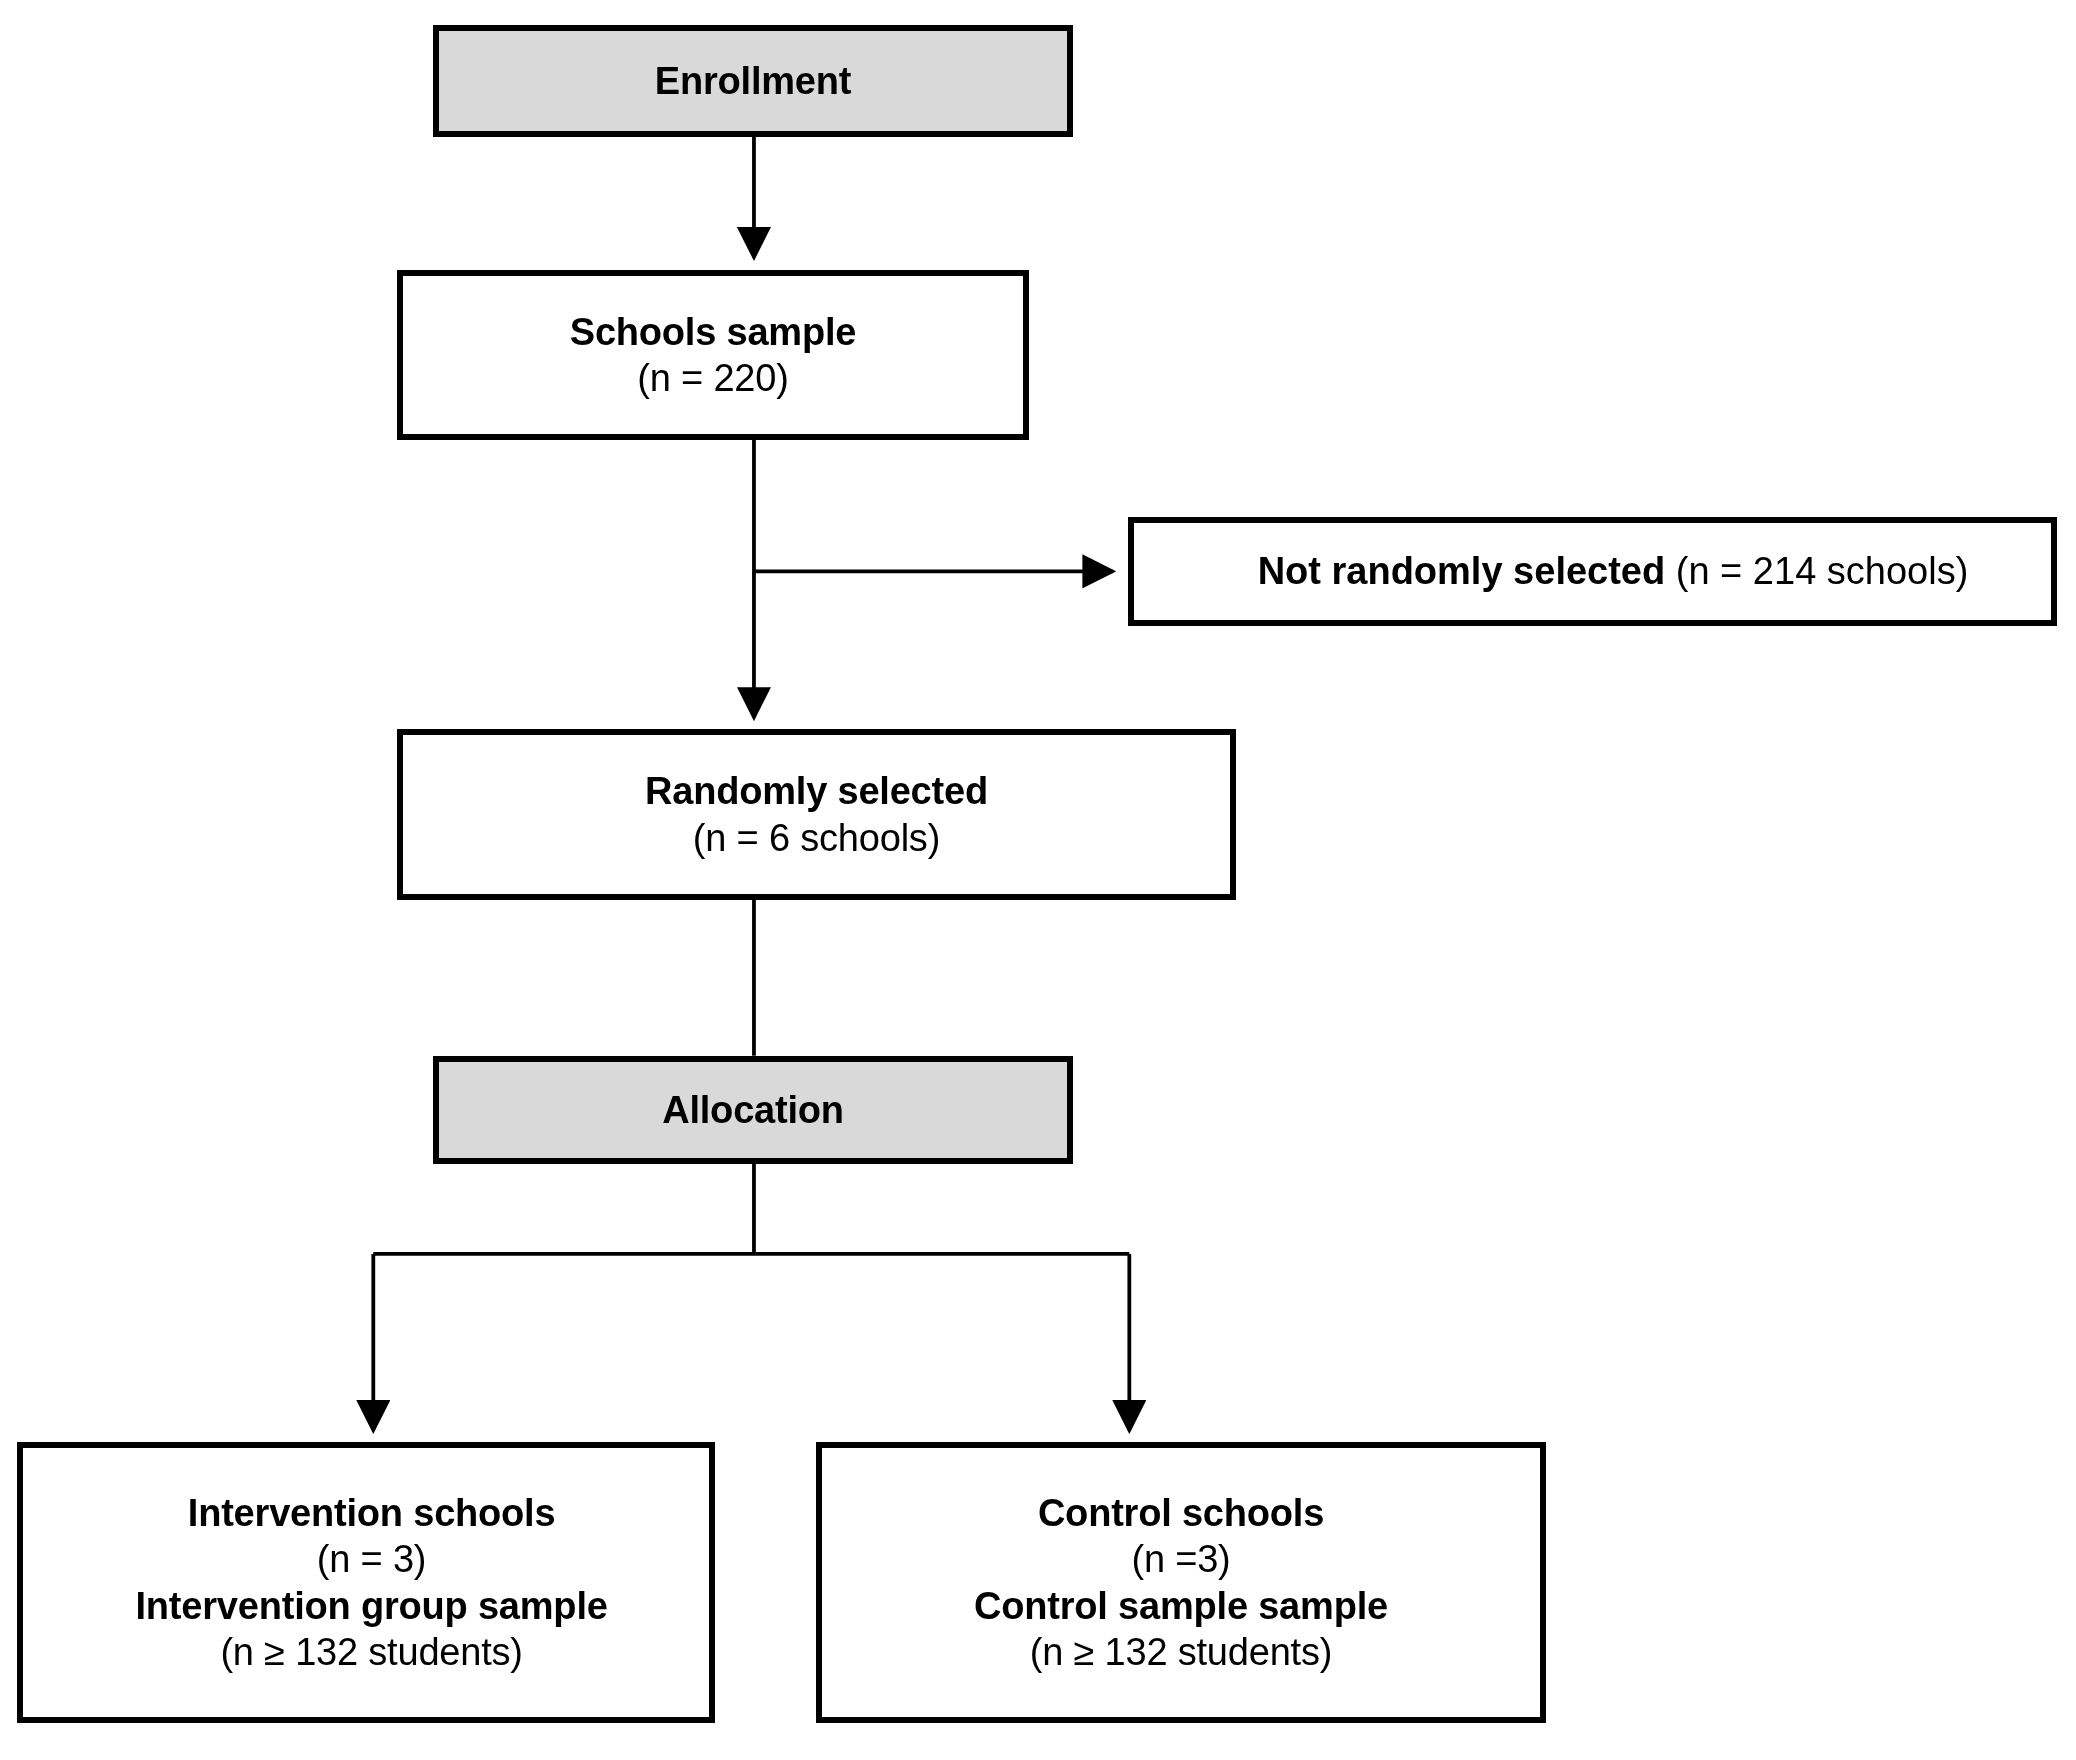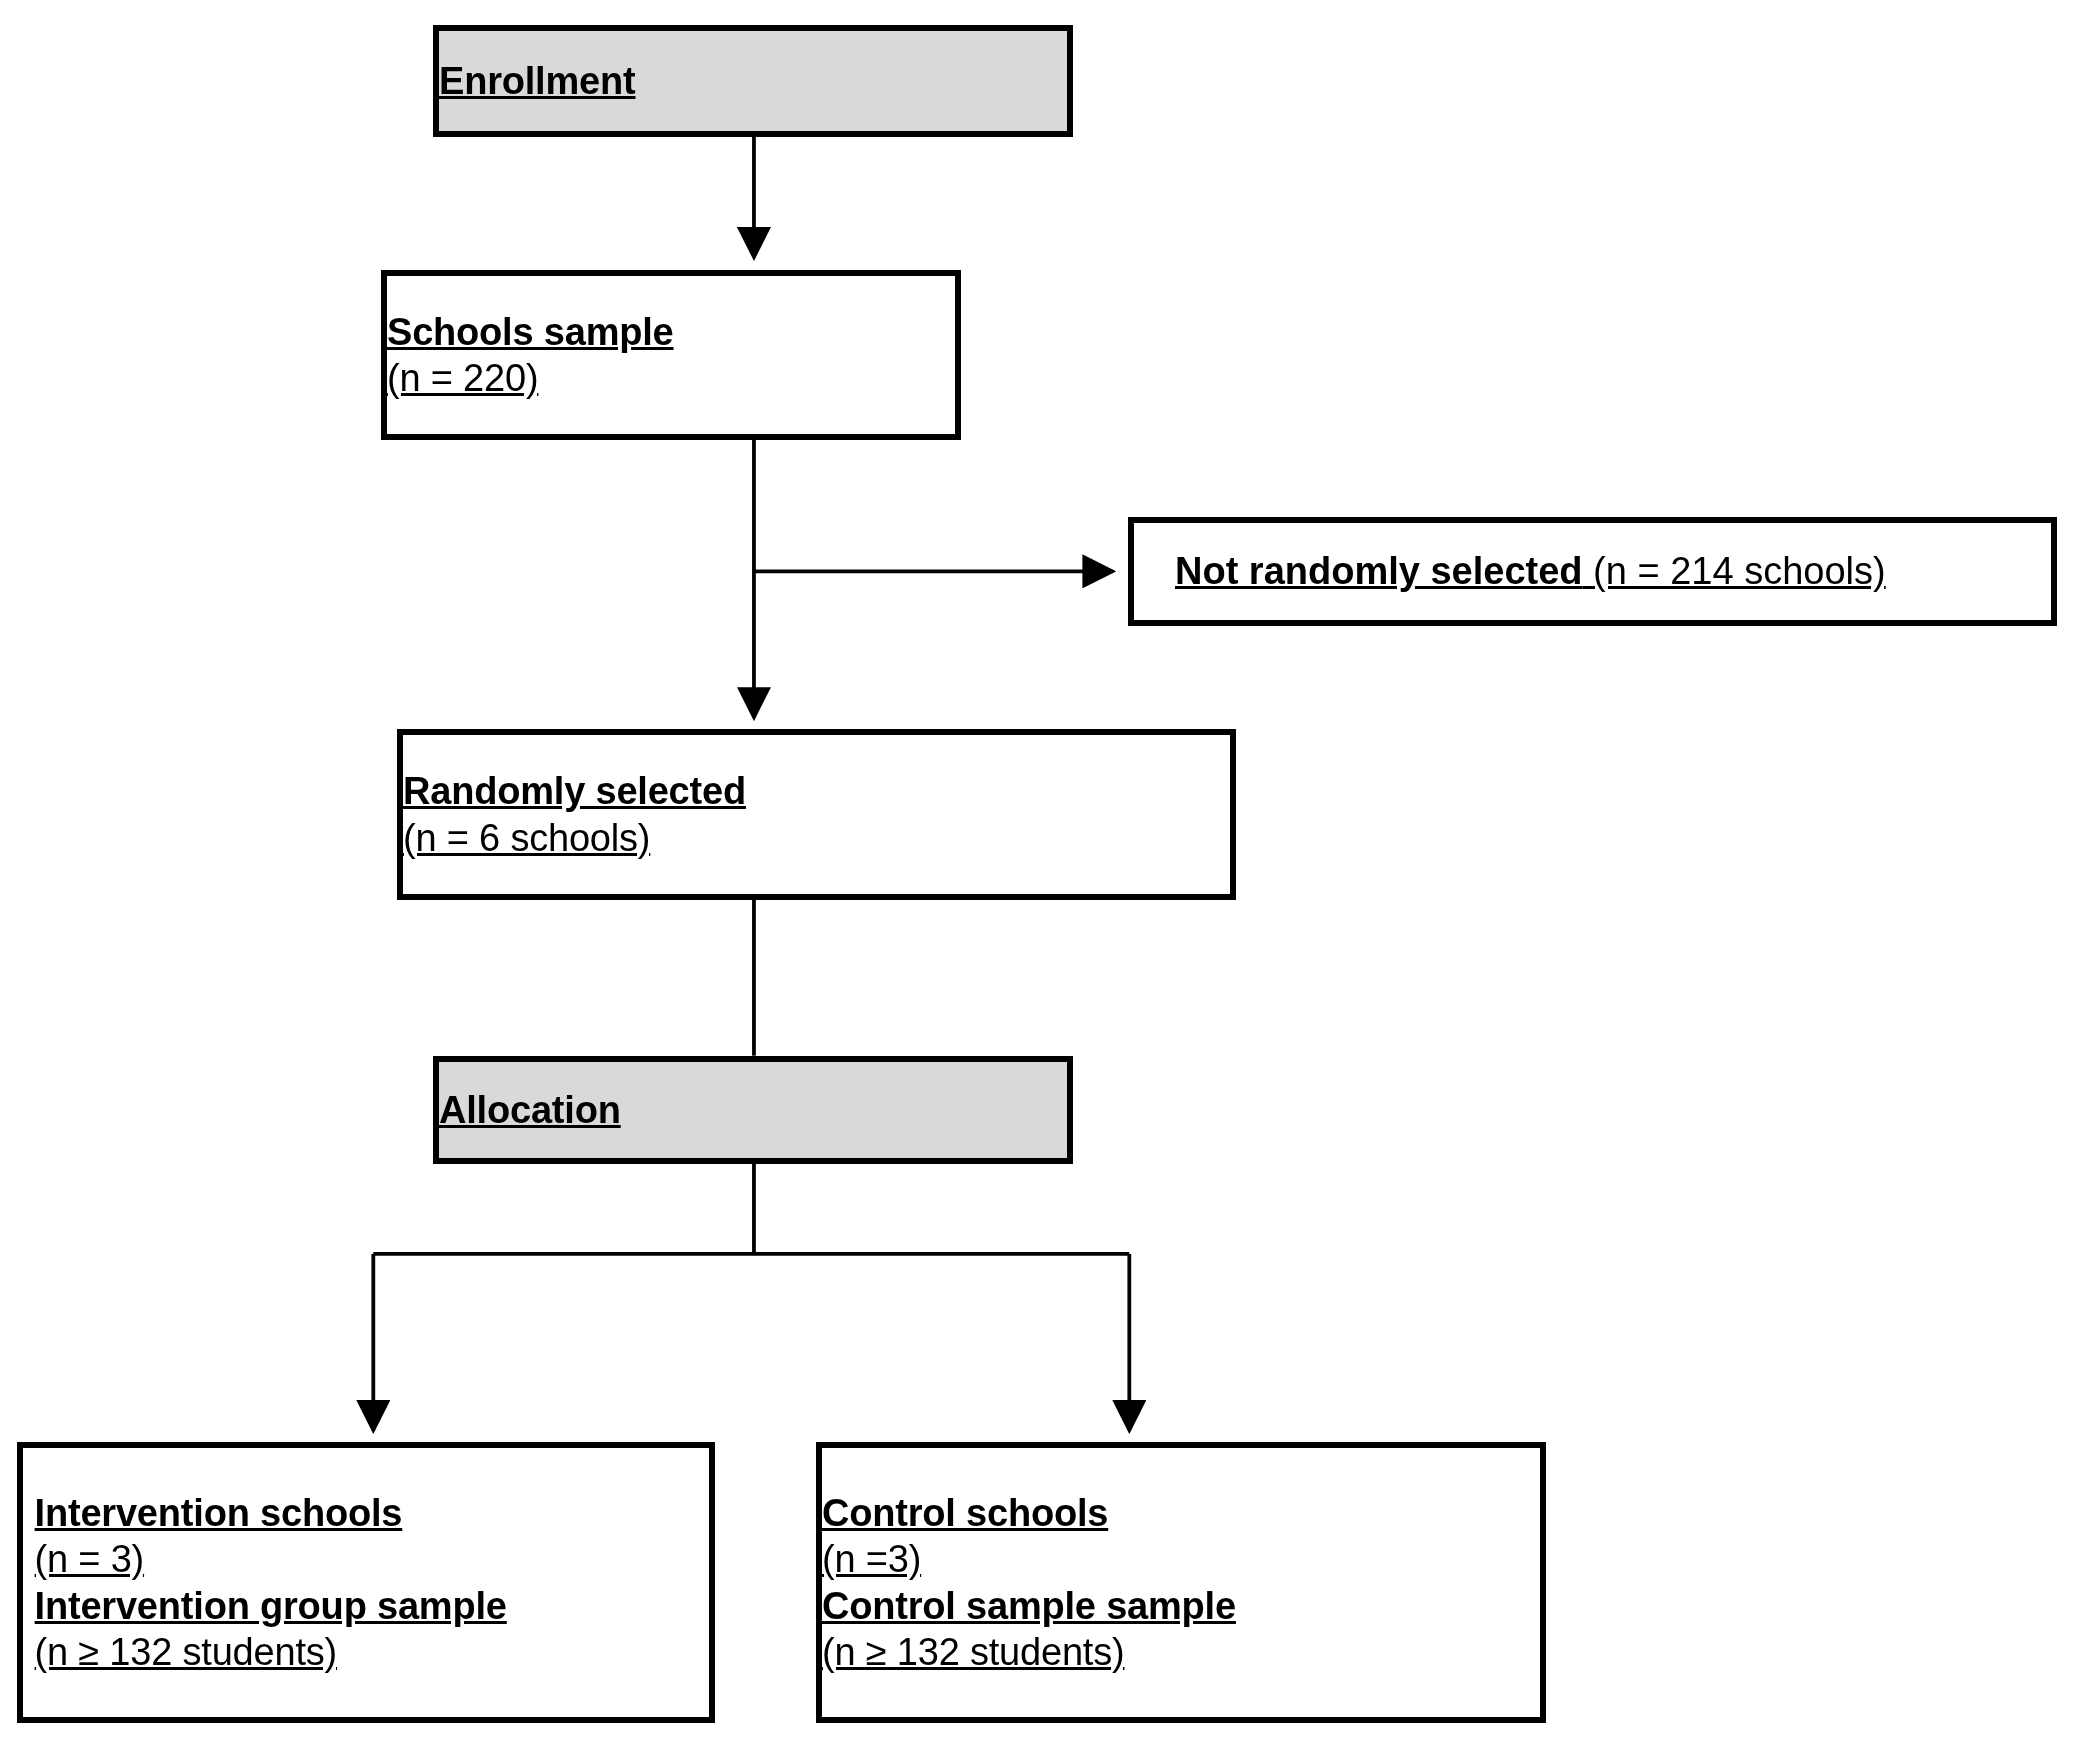--- a/index.html
+++ b/index.html
@@ -25,23 +25,22 @@
   }
   .node {
     position: absolute;
     box-sizing: border-box;
     border: 6px solid #000000;
     background: #ffffff;
     display: flex;
     flex-direction: column;
     align-items: center;
     justify-content: center;
-    text-align: left;
+    text-align: center;
     color: #000000;
-    text-decoration: underline;
   }
   .node.shaded {
     background: #d9d9d9;
   }
   .line {
     display: block;
     width: 100%;
     line-height: 1.22;
     font-size: 38px;
     letter-spacing: -0.2px;
@@ -57,21 +56,21 @@
     width: 100%;
     font-size: 38px;
     line-height: 1.22;
     white-space: nowrap;
   }
   .inline-wrap .b { font-weight: bold; }
   .inline-wrap .r { font-weight: normal; }
 
   
   #node-enrollment   { left: 433px;  top: 25px;   width: 640px;  height: 112px; }
-  #node-schools      { left: 381px;  top: 270px;  width: 580px;  height: 170px; }
+  #node-schools      { left: 397px;  top: 270px;  width: 632px;  height: 170px; }
   #node-excluded     { left: 1128px; top: 517px;  width: 929px; height: 109px;
                        align-items: flex-start; padding-left: 41px; }
   #node-randomly     { left: 397px;  top: 729px;  width: 839px;  height: 171px; }
   #node-allocation   { left: 433px;  top: 1056px; width: 640px;  height: 108px; }
   #node-intervention { left: 16.6px;   top: 1442px; width: 698px;  height: 281px; padding-left: 12px; }
   #node-control      { left: 816px; top: 1442px; width: 730px;  height: 281px; }
 </style>
 </head>
 <body>
 

